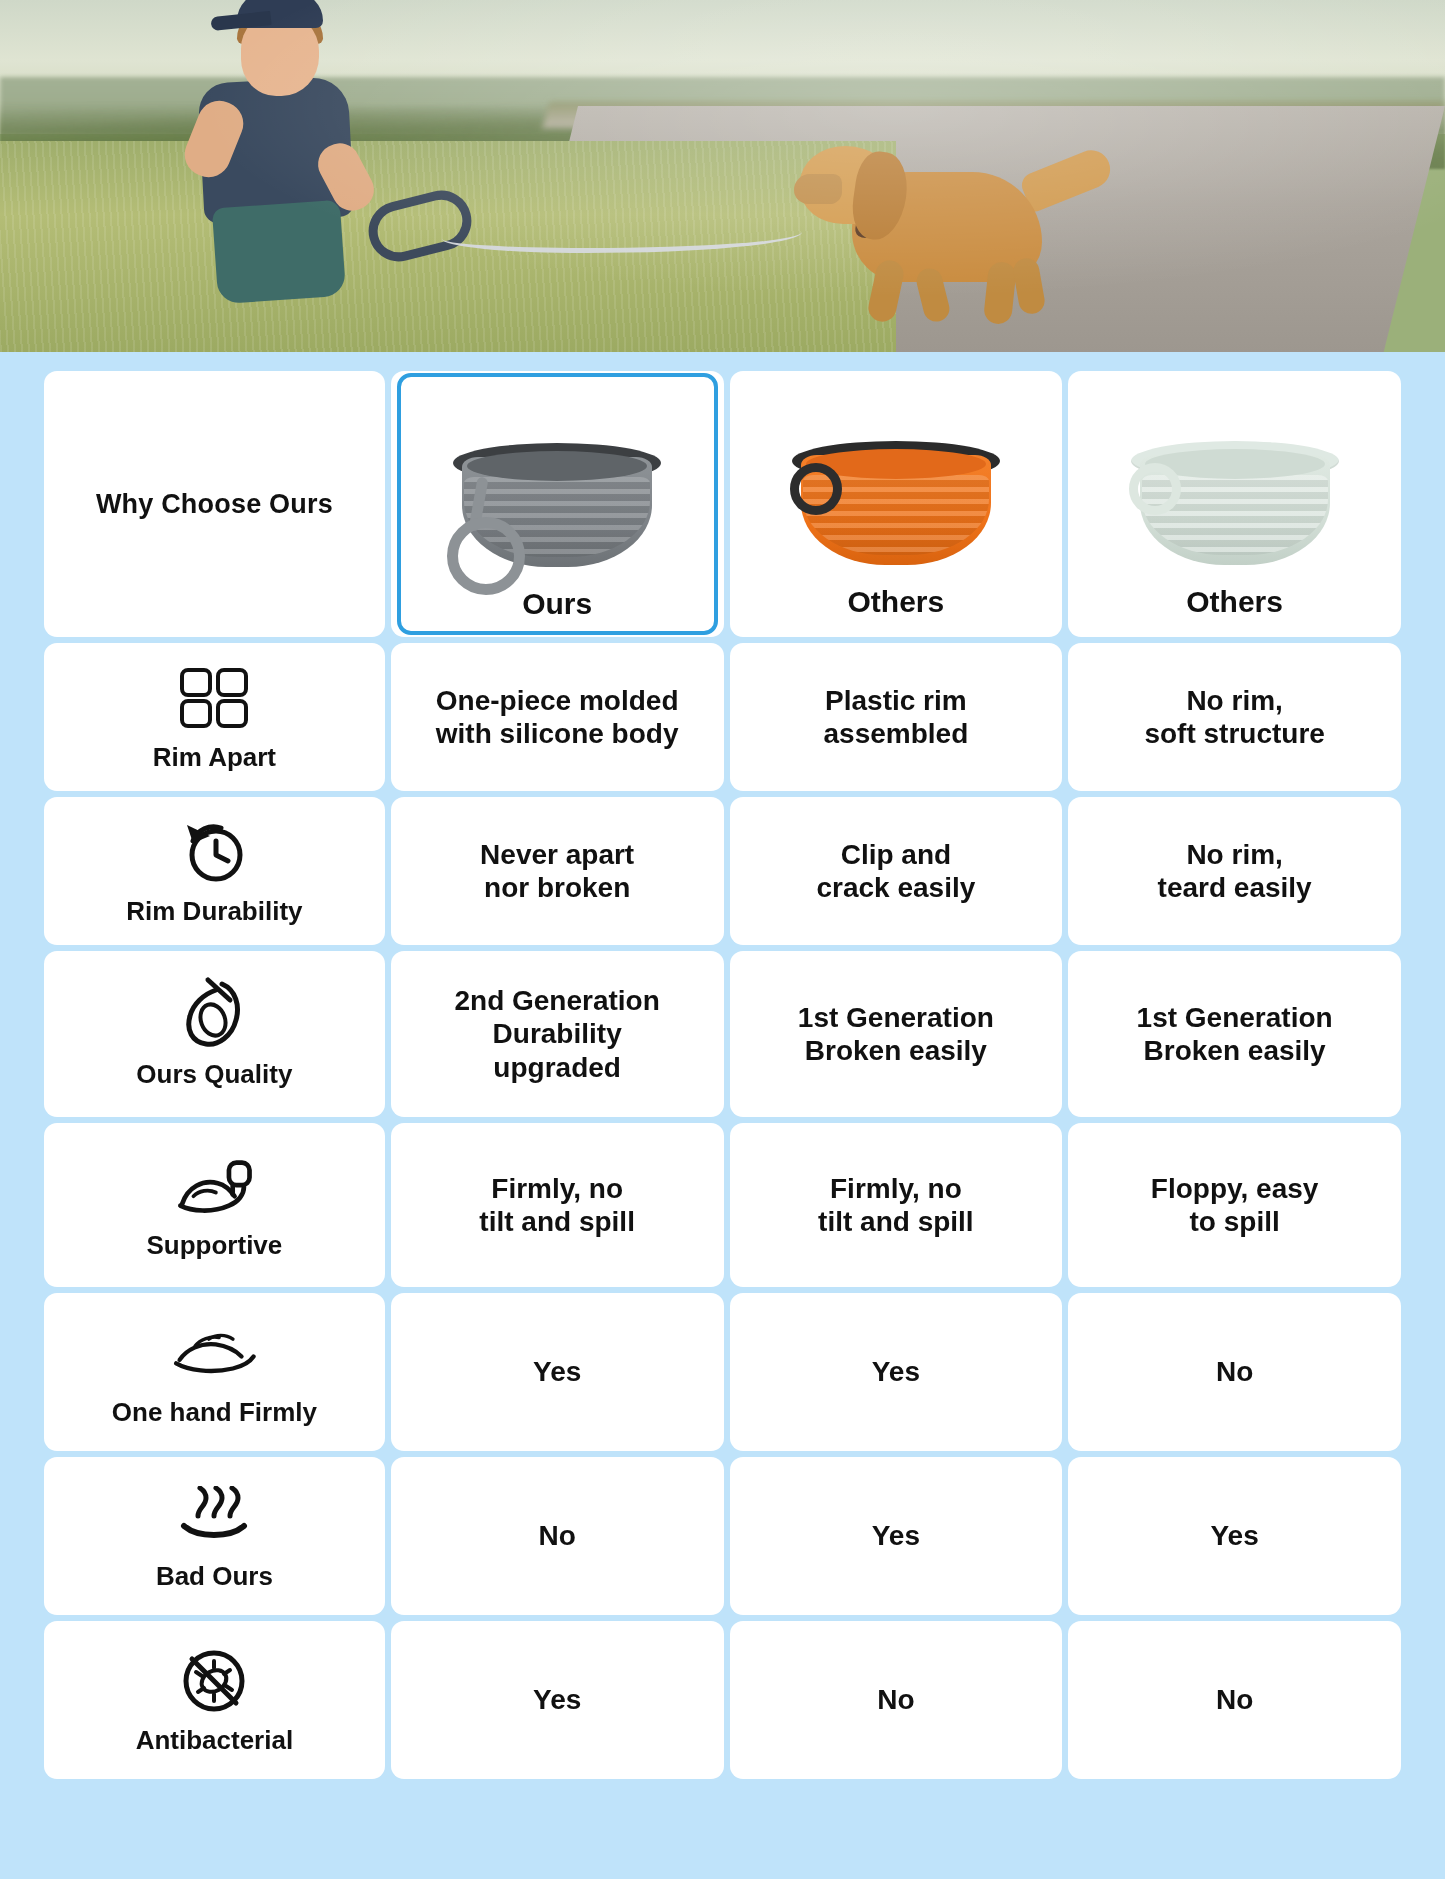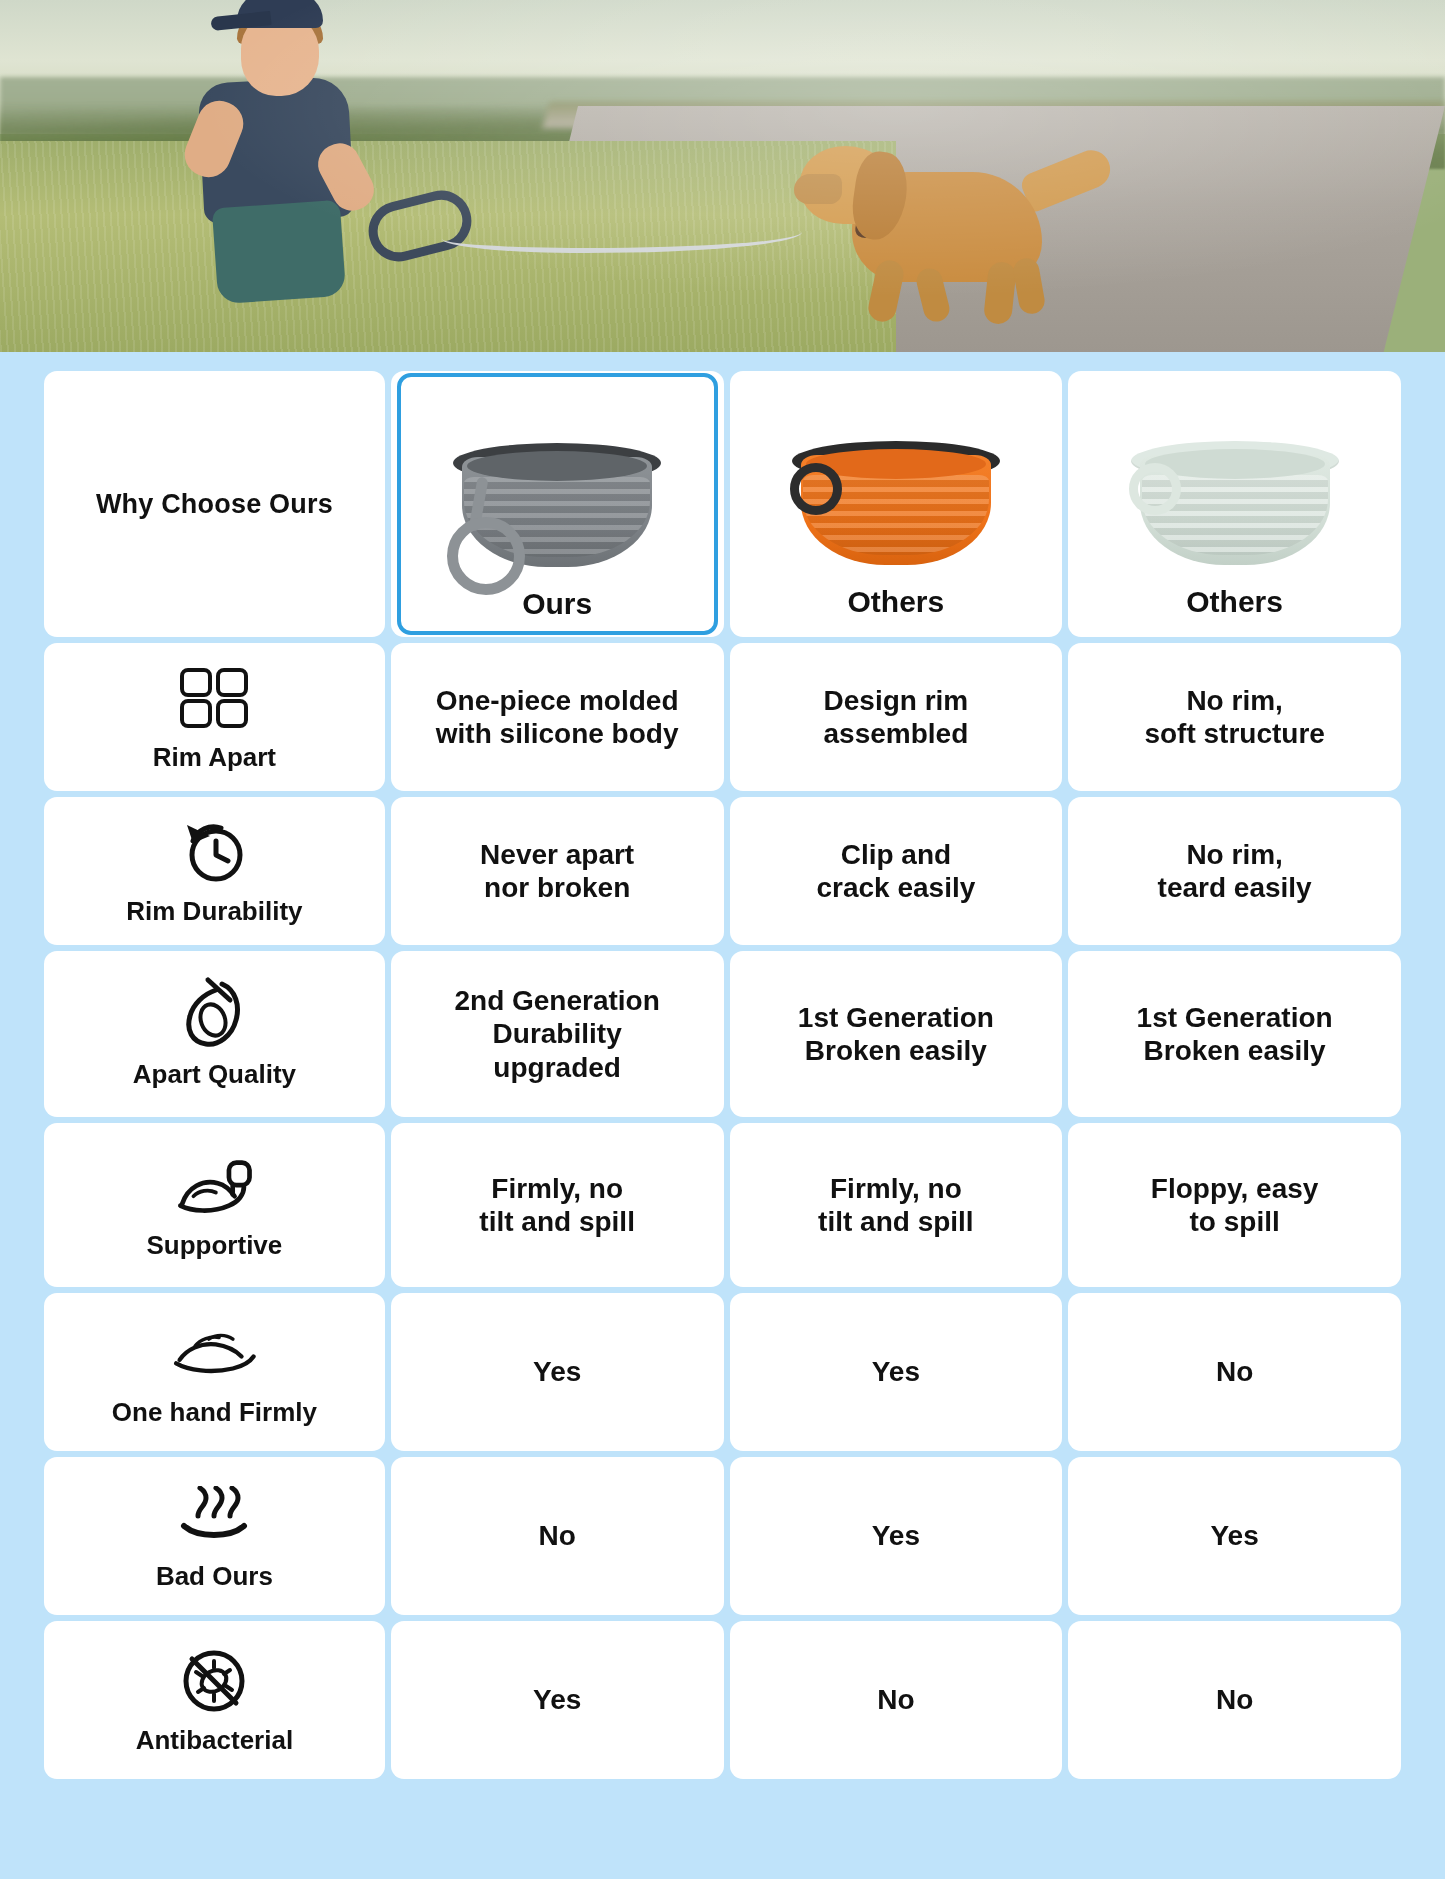--- a/index.html
+++ b/index.html
@@ -421,21 +421,21 @@
                 </svg>
               </div>
               <div class="feature-label">Rim Apart</div>
             </div>
           </td>
           <td>
               <div class="val">One-piece molded
 with silicone body</div>
             </td>
           <td>
-              <div class="val">Design rim
+              <div class="val">Plastic rim
 assembled</div>
             </td>
           <td>
               <div class="val">No rim,
 soft structure</div>
             </td>
         </tr>
 
         <tr class="r-dur">
           <td class="feature-cell">
@@ -468,21 +468,21 @@
         <tr class="r-clip">
           <td class="feature-cell">
             <div class="feature-inner">
               <div class="feature-icon">
                 <svg width="72" height="78" viewBox="0 0 72 78" aria-hidden="true">
                   <path d="M44 8 C58 14 62 30 58 44 C54 60 40 70 28 68 C14 66 8 54 12 40 C15 28 26 18 38 14" fill="none" stroke="#111" stroke-width="5" stroke-linecap="round"></path>
                   <path d="M30 4 L52 24" fill="none" stroke="#111" stroke-width="5" stroke-linecap="round"></path>
                   <ellipse cx="35" cy="44" rx="12" ry="16" fill="none" stroke="#111" stroke-width="4" transform="rotate(-20 35 44)"></ellipse>
                 </svg>
               </div>
-              <div class="feature-label">Apart Quality</div>
+              <div class="feature-label">Ours Quality</div>
             </div>
           </td>
           <td>
               <div class="val">2nd Generation
 Durability
 upgraded</div>
             </td>
           <td>
               <div class="val">1st Generation
 Broken easily</div>

